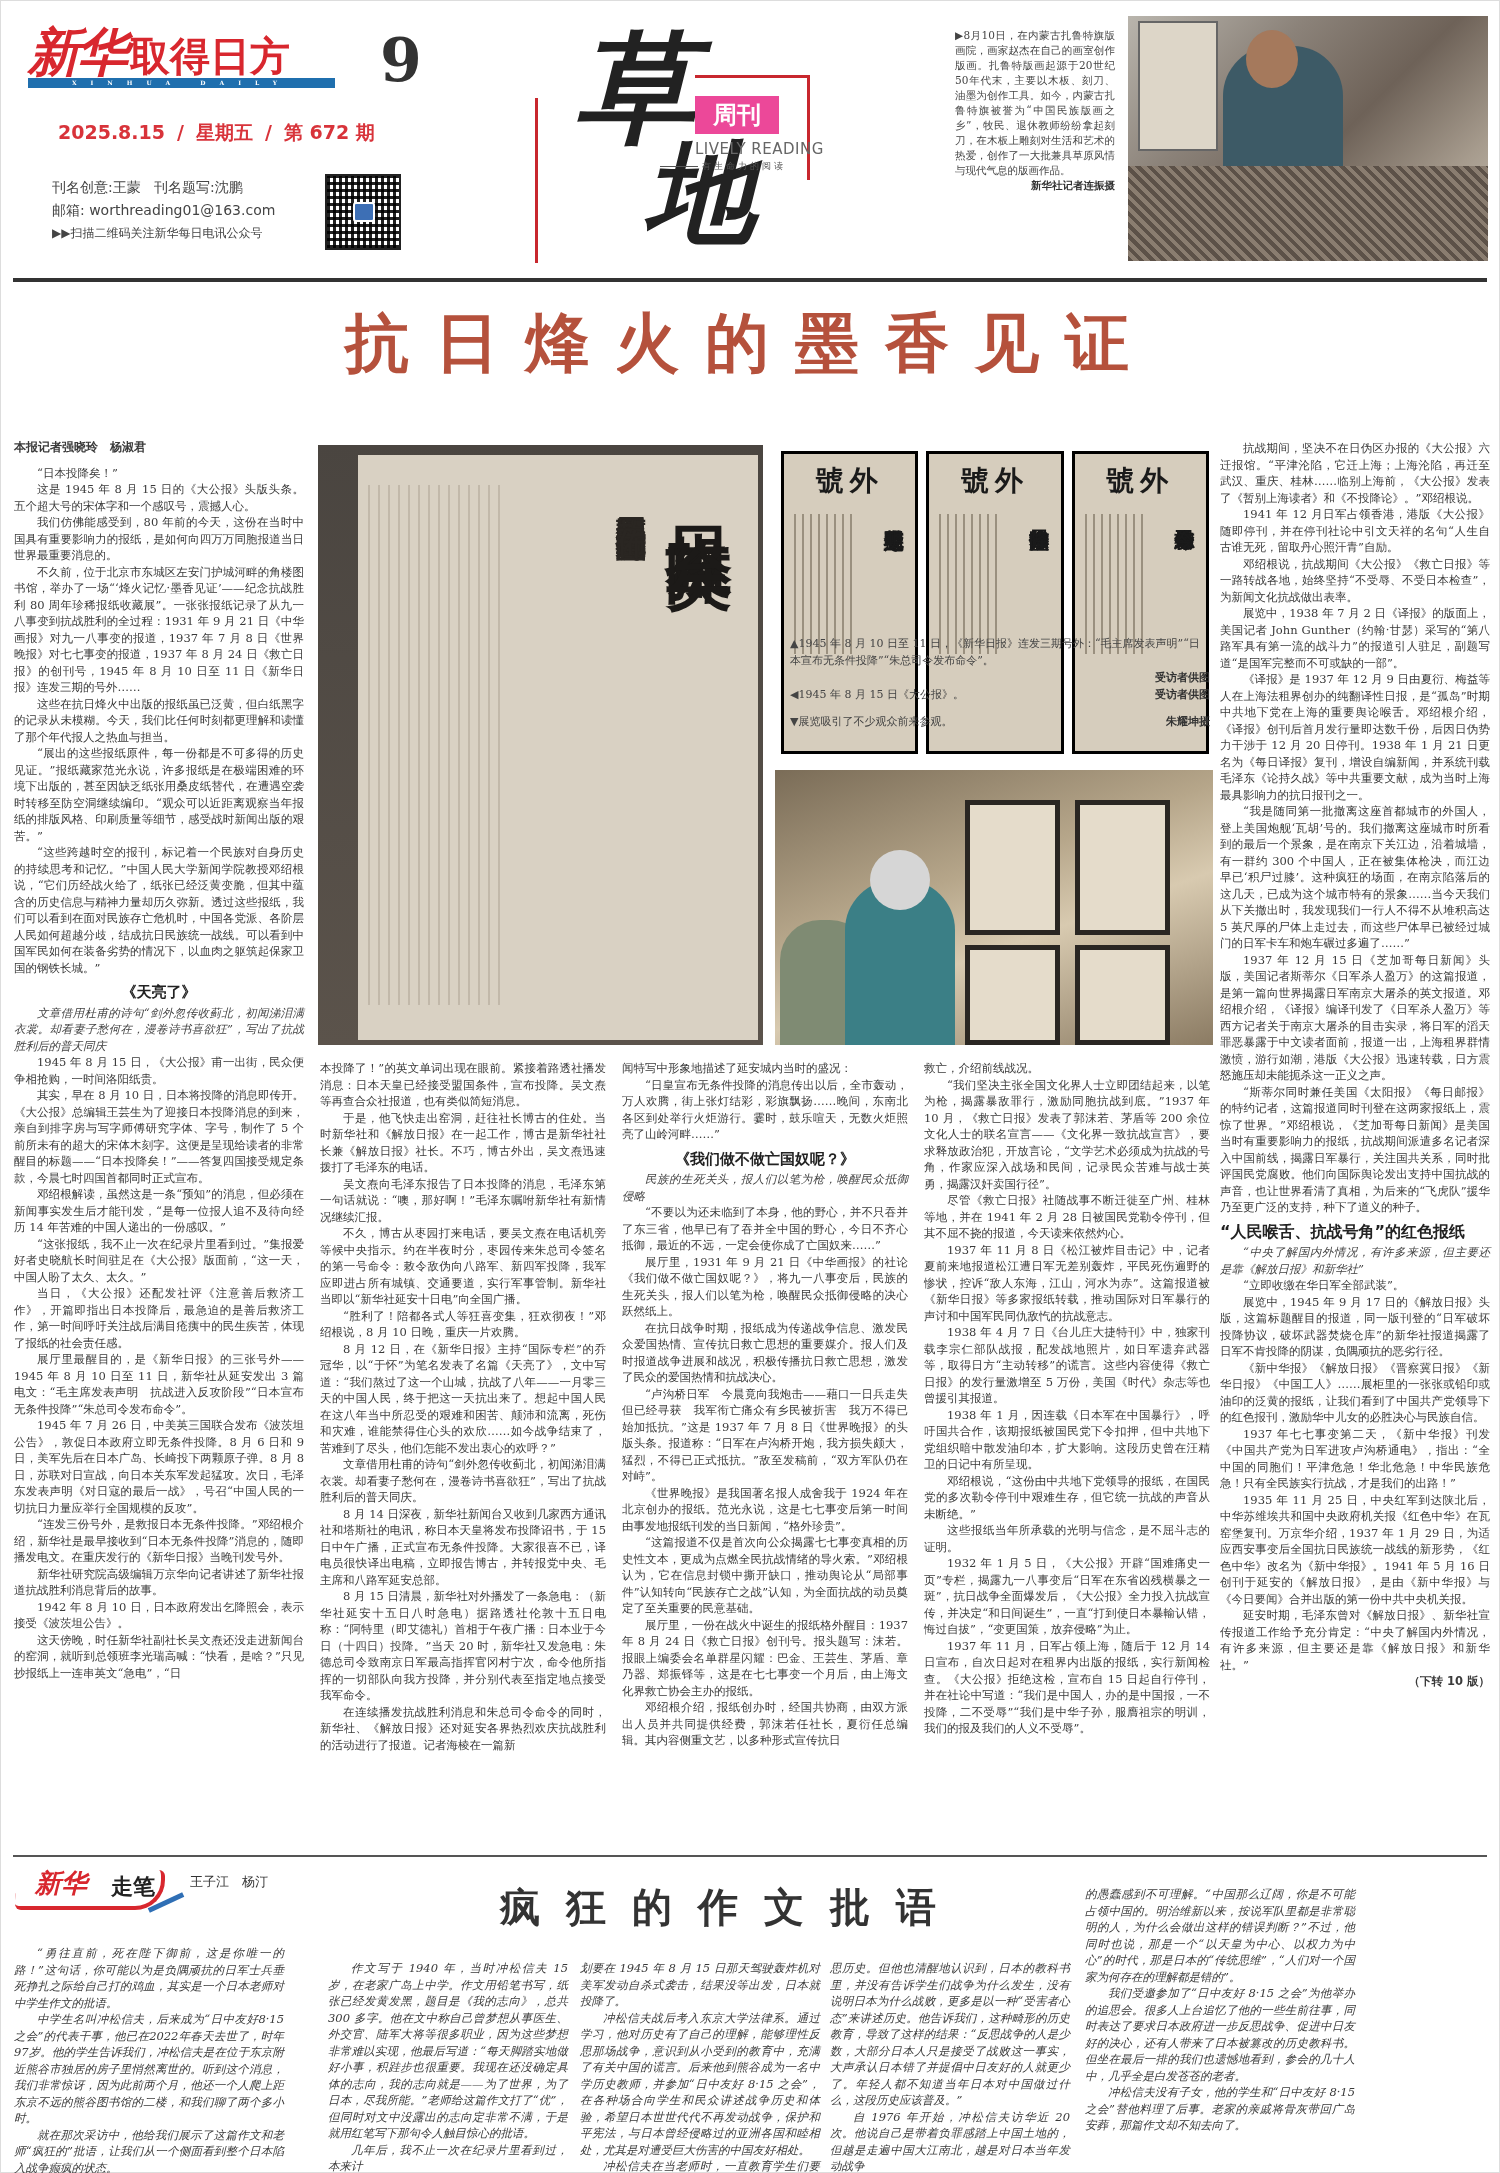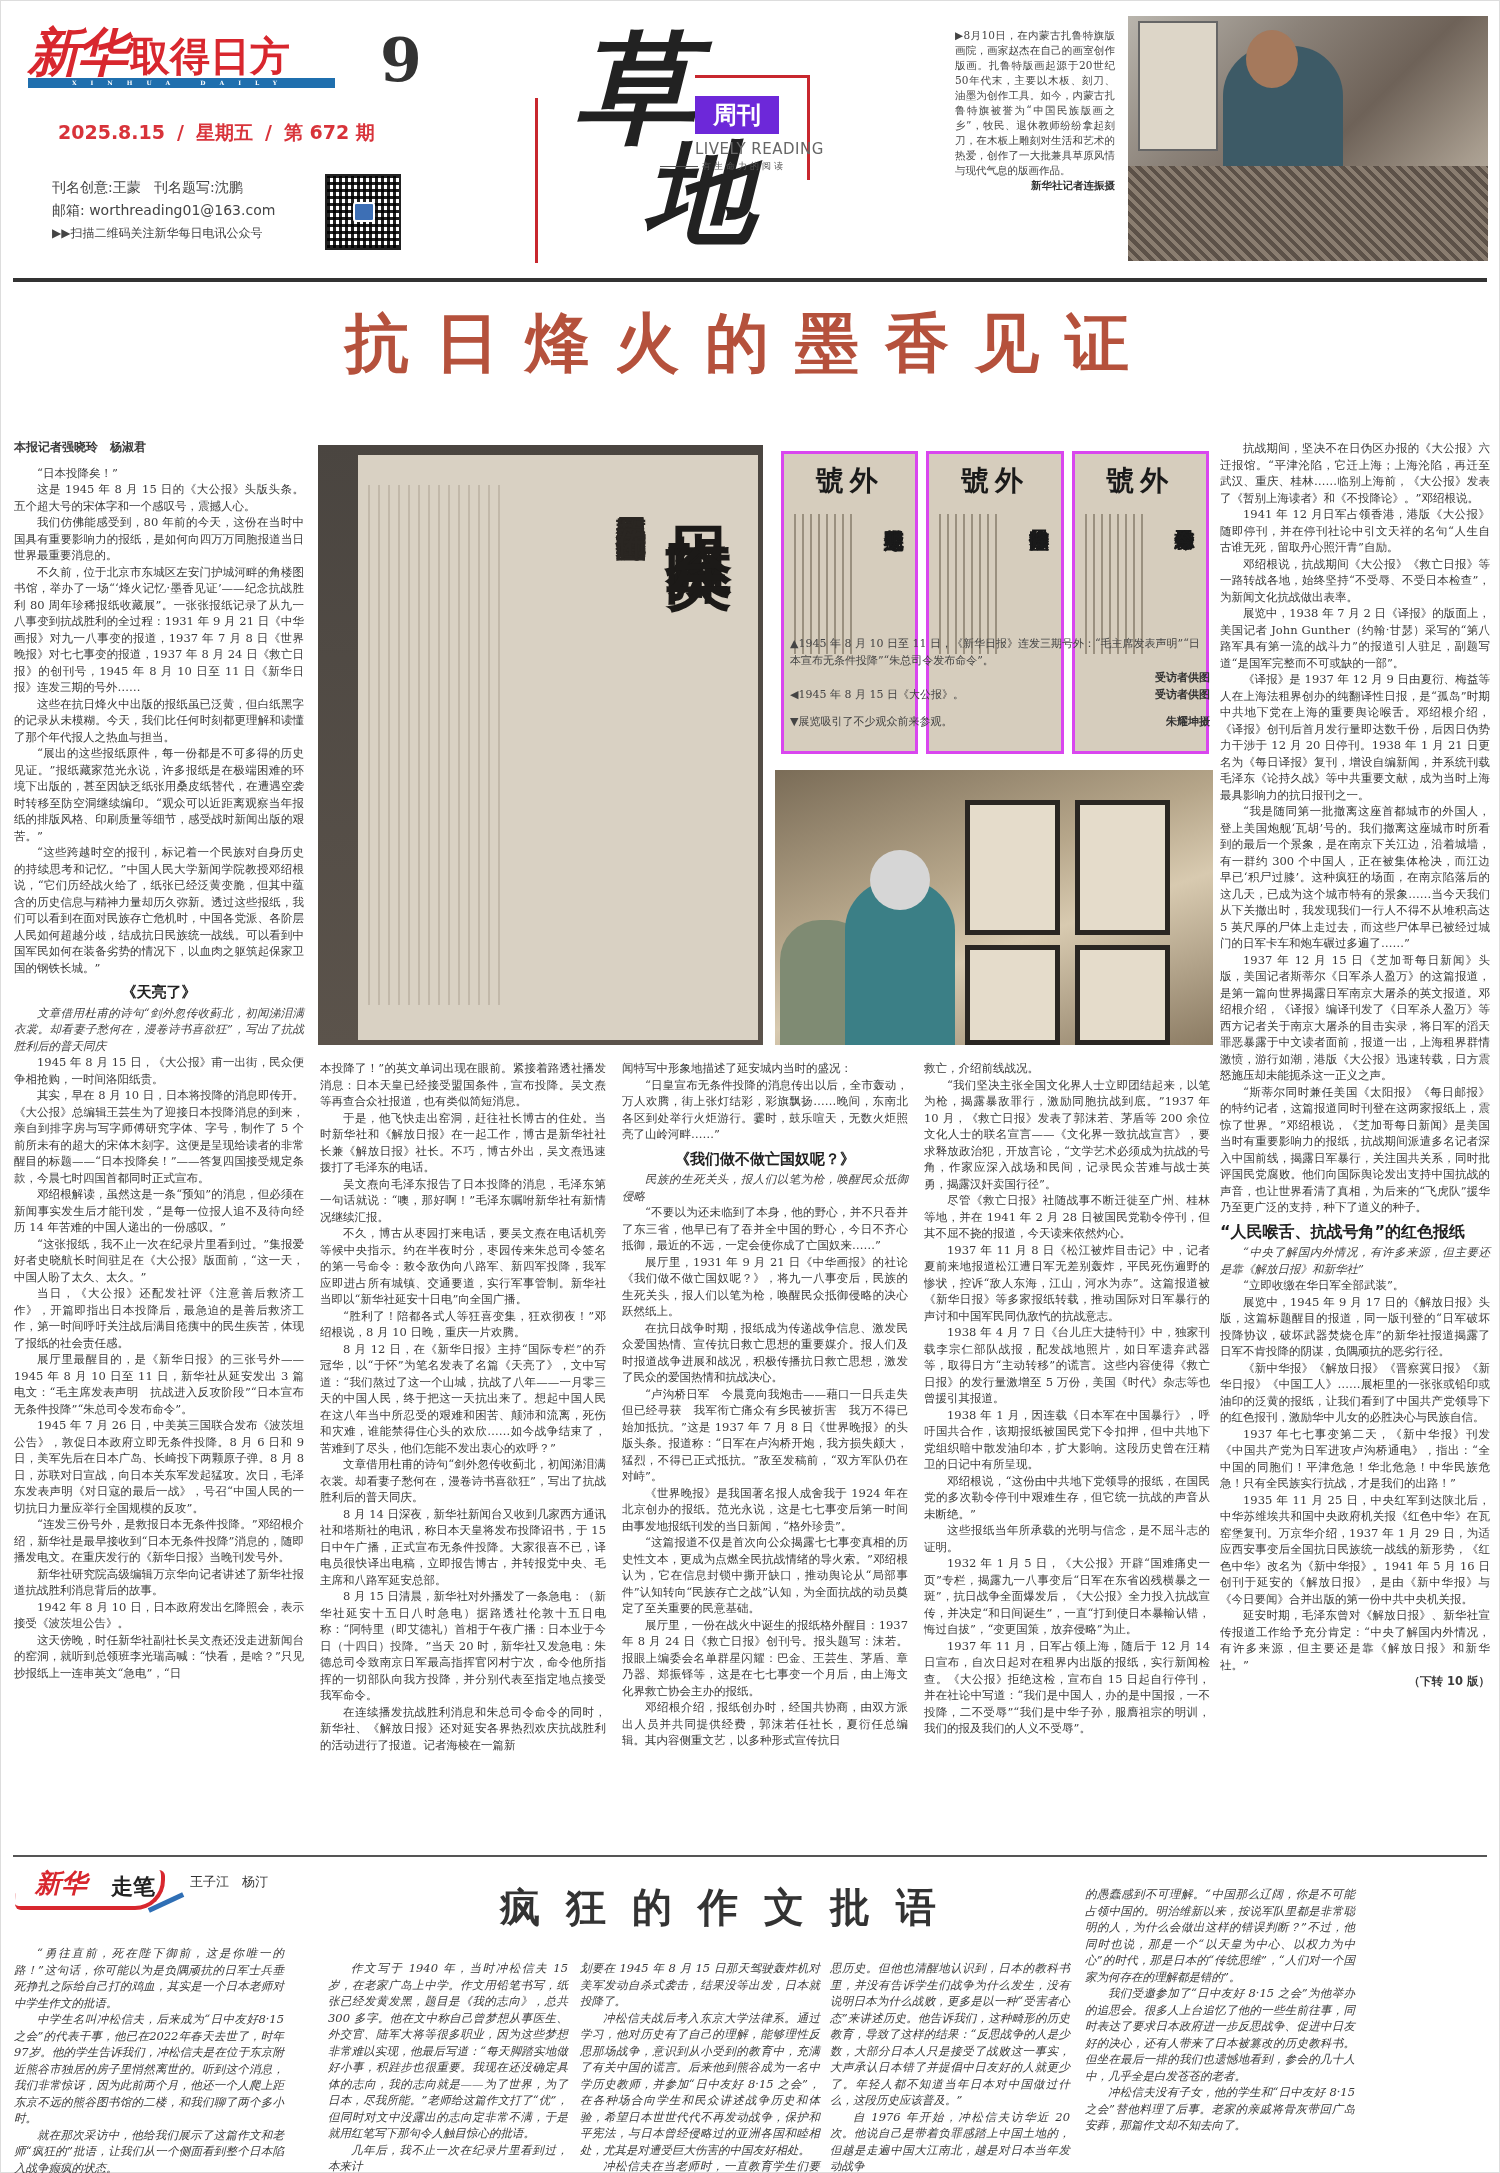--- a/index.html
+++ b/index.html
@@ -15,21 +15,21 @@
   .credits { left: 52px; top: 176px; font-size: 14px; color: #444; font-family: "DejaVu Sans", sans-serif; line-height: 23px; }
   .qr { left: 325px; top: 174px; width: 76px; height: 76px; background:
       repeating-linear-gradient(90deg, #222 0 3px, #fff 3px 6px),
       repeating-linear-gradient(0deg, #222 0 3px, #fff 3px 7px); background-blend-mode: multiply; border: 2px solid #222; }
   .qr-center { position:absolute; left: 26px; top: 26px; width: 22px; height: 20px; background: #3d6fb5; border: 2px solid #fff; border-radius: 3px; }
   .caoди-box { left: 535px; top: 28px; width: 295px; height: 230px; }
   .cao-char { position: absolute; left: 40px; top: 0; font-size: 120px; font-family: "DejaVu Serif", serif; font-weight: bold; color: #222; font-style: italic; line-height: 1; }
   .di-char { position: absolute; left: 110px; top: 110px; font-size: 110px; font-family: "DejaVu Serif", serif; font-weight: bold; color: #222; font-style: italic; line-height: 1; }
   .red-bracket-l { position: absolute; left: 0; top: 70px; width: 3px; height: 165px; background: #c8282e; }
   .red-bracket-r { position: absolute; left: 160px; top: 47px; width: 115px; height: 105px; border-top: 3px solid #c8282e; border-right: 3px solid #c8282e; }
-  .weekly-badge { position: absolute; left: 160px; top: 68px; width: 84px; height: 38px; background: #6d28d9; color: #fff; font-size: 24px; font-weight: bold; text-align: center; line-height: 38px; font-family: "DejaVu Serif", serif; }
+  .weekly-badge { position: absolute; left: 160px; top: 68px; width: 84px; height: 38px; background: #ec4899; color: #fff; font-size: 24px; font-weight: bold; text-align: center; line-height: 38px; font-family: "DejaVu Serif", serif; }
   .lively { position: absolute; left: 160px; top: 112px; font-size: 15px; color: #666; font-family: "DejaVu Sans", sans-serif; letter-spacing: 0.5px; }
   .slogan { position: absolute; left: 125px; top: 132px; font-size: 9px; color: #555; letter-spacing: 3px; }
   .slogan::before { content: ""; display: inline-block; width: 38px; height: 1px; background: #555; vertical-align: middle; margin-right: 4px; }
   .top-caption { left: 955px; top: 28px; width: 160px; font-size: 10.5px; line-height: 15px; color: #444; text-align: justify; }
   .top-credit { display: block; text-align: right; font-weight: bold; font-family: "DejaVu Sans", sans-serif; font-size: 10.5px; color: #333; }
   .top-photo { left: 1128px; top: 16px; width: 360px; height: 245px; background: linear-gradient(135deg, #b9b5ad 0%, #8b8279 30%, #6e6258 55%, #a79c8e 80%, #c9c2b6 100%); overflow: hidden; }
   .top-photo .person { position: absolute; left: 95px; top: 30px; width: 120px; height: 140px; background: #3d5a66; border-radius: 50px 50px 10px 10px; }
   .top-photo .head { position: absolute; left: 118px; top: 14px; width: 52px; height: 58px; background: #a5795c; border-radius: 50%; }
   .top-photo .board { position: absolute; left: 0; top: 150px; width: 360px; height: 95px; background: repeating-linear-gradient(45deg, #5c5148 0 4px, #8a7d70 4px 8px); }
   .top-photo .prints { position: absolute; left: 10px; top: 5px; width: 80px; height: 130px; background: #ddd6c8; border: 2px solid #666; }
@@ -44,21 +44,21 @@
   .col1 { left: 14px; top: 440px; width: 290px; }
   .col-right { left: 1220px; top: 440px; width: 270px; }
   .mid-cols { left: 320px; top: 1060px; width: 890px; display: flex; gap: 16px; }
   .mid-cols .col { flex: 1; }
   .photo-paper { left: 318px; top: 445px; width: 445px; height: 600px; background: linear-gradient(180deg, #4a4540 0%, #5b534b 100%); }
   .paper-inner { position: absolute; left: 40px; top: 10px; width: 400px; height: 585px; background: #d9d1c3; }
   .paper-inner .bigtitle { position: absolute; right: 20px; top: 20px; writing-mode: vertical-rl; font-size: 66px; font-weight: bold; color: #1c1a18; letter-spacing: 4px; line-height: 76px; font-family: "DejaVu Serif", serif; }
   .paper-inner .subtitle { position: absolute; right: 110px; top: 40px; writing-mode: vertical-rl; font-size: 30px; font-weight: bold; color: #2a2622; line-height: 34px; }
   .paper-inner .smallcols { position: absolute; left: 10px; top: 30px; width: 140px; height: 520px; background: repeating-linear-gradient(90deg, #b8ae9f 0 2px, #d9d1c3 2px 10px); opacity: 0.7; }
   .photo-haowai { left: 775px; top: 445px; width: 440px; height: 315px; display: flex; gap: 8px; padding: 6px; }
-  .haowai { flex: 1; background: #d6cdbd; border: 3px solid #d946ef; position: relative; }
+  .haowai { flex: 1; background: #d6cdbd; border: 3px solid #000000; position: relative; }
   .haowai .hw-title { position: absolute; top: 8px; left: 0; right: 0; text-align: center; font-size: 28px; font-weight: bold; color: #1a1a1a; letter-spacing: 6px; }
   .haowai .hw-head { position: absolute; top: 60px; right: 10px; writing-mode: vertical-rl; font-size: 20px; font-weight: bold; color: #1a1a1a; line-height: 22px; }
   .haowai .hw-body { position: absolute; top: 60px; left: 10px; width: 60px; height: 140px; background: repeating-linear-gradient(90deg, #9a907f 0 2px, #d6cdbd 2px 8px); }
   .captions { left: 790px; top: 635px; width: 420px; font-size: 11px; line-height: 17px; color: #444; }
   .captions .cap-credit { font-family: "DejaVu Sans", sans-serif; font-weight: bold; float: right; color: #333; }
   .captions .cap { margin-bottom: 10px; clear: both; }
   .photo-exhibit { left: 775px; top: 770px; width: 438px; height: 275px; background: linear-gradient(160deg, #7a6c57 0%, #b6a68a 40%, #d8cab0 60%, #8b7b63 100%); overflow: hidden; }
   .photo-exhibit .frame { position: absolute; width: 95px; height: 135px; background: #e5dccb; border: 5px solid #2a2622; }
   .photo-exhibit .visitor { position: absolute; left: 70px; top: 110px; width: 110px; height: 165px; background: #3b7f86; border-radius: 50px 50px 0 0; }
   .photo-exhibit .hair { position: absolute; left: 95px; top: 80px; width: 60px; height: 60px; background: #d6d6d6; border-radius: 50%; }

